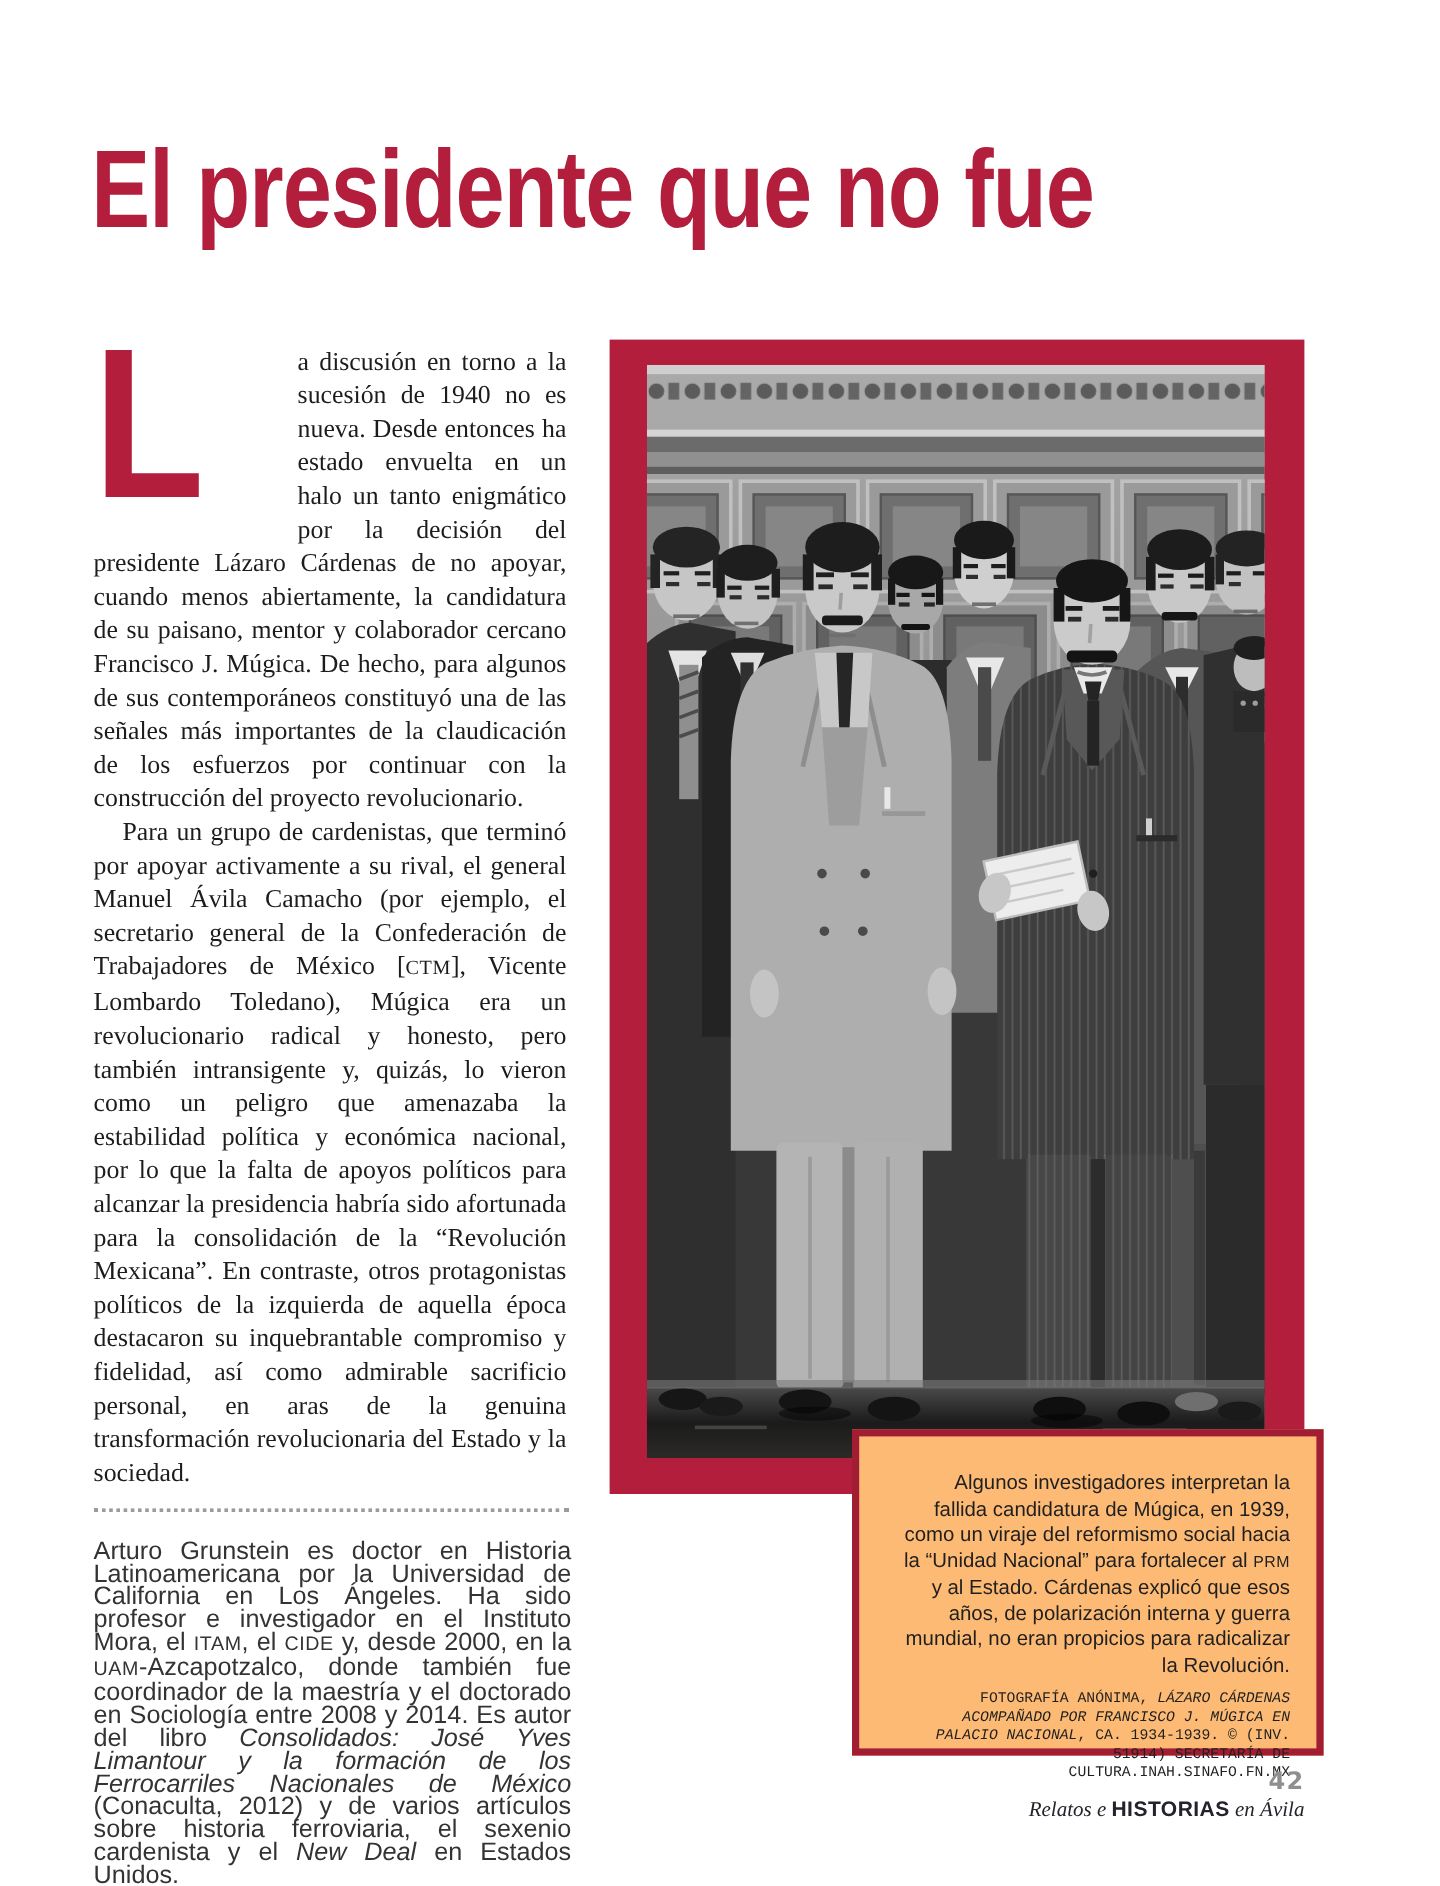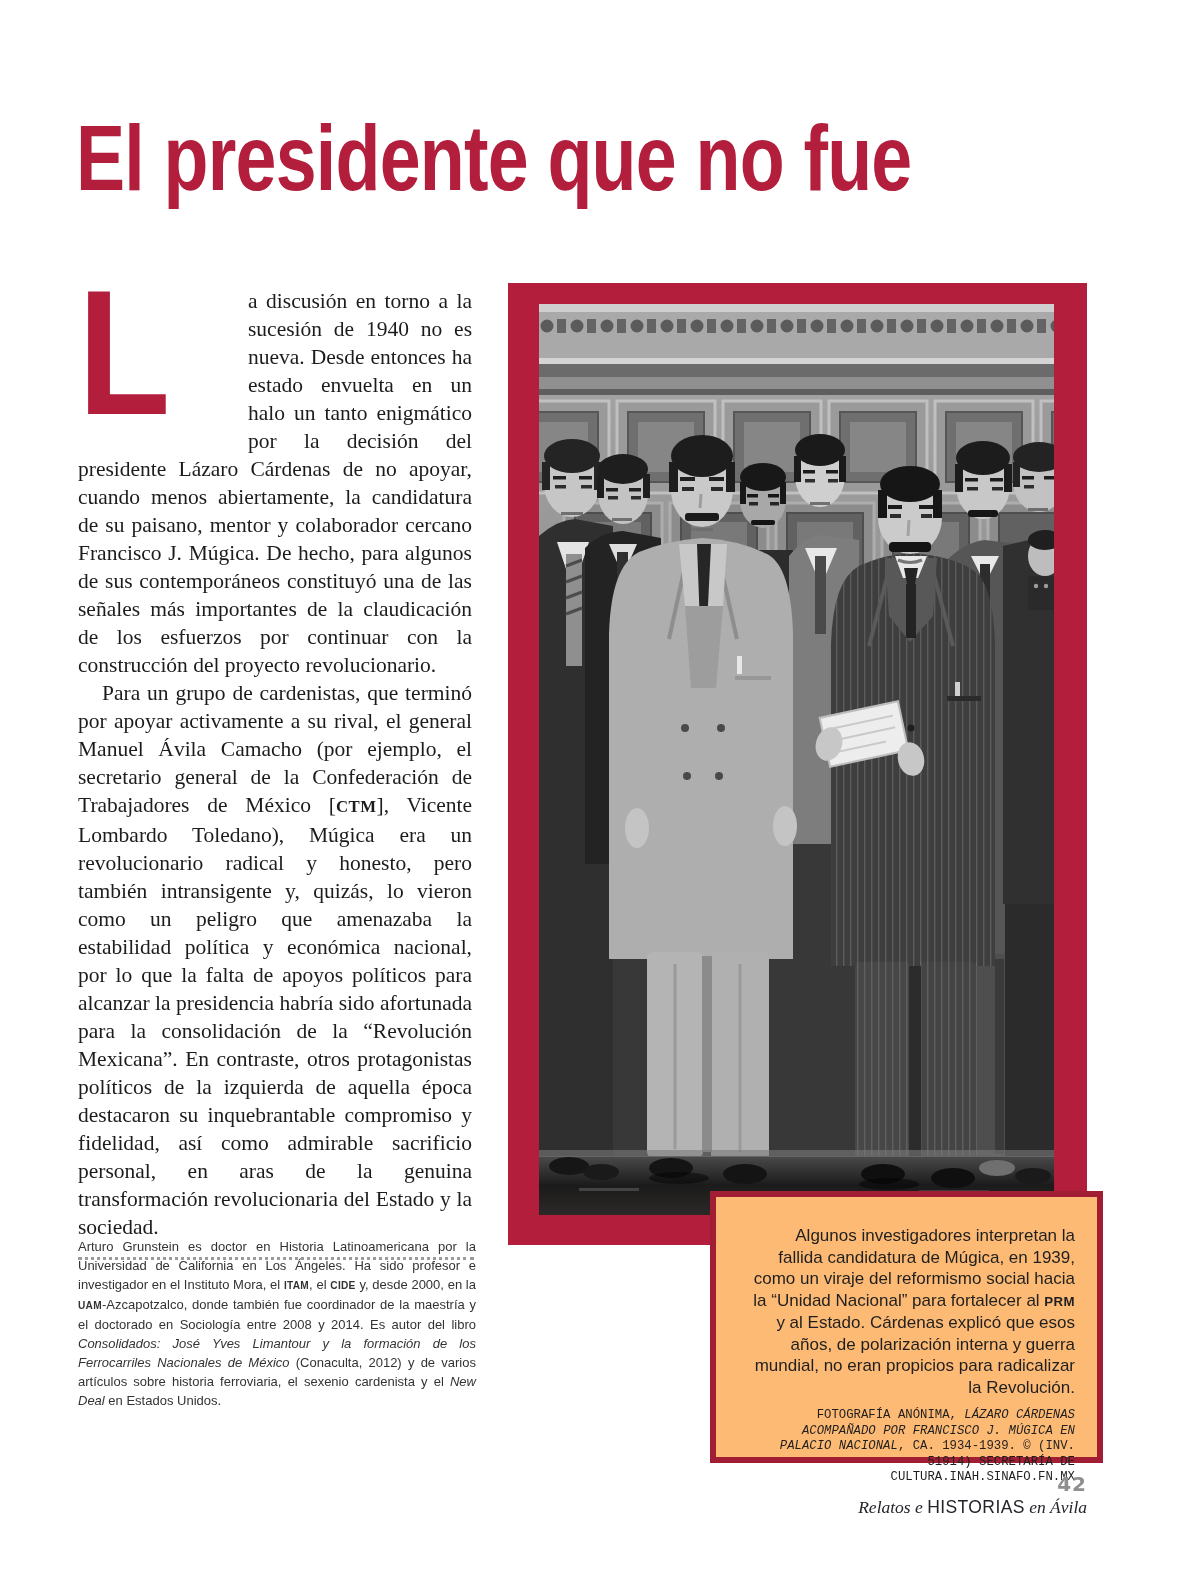--- a/index.html
+++ b/index.html
@@ -38,30 +38,30 @@
     font-size:178px;line-height:0.74;color:var(--accent-red);
     transform:scaleX(0.85);transform-origin:left top;
   }
 
   .dotted-rule{
     position:absolute;left:78px;top:1257px;width:396px;height:0;
     border-top:3px dotted #9b9b9b;
   }
 
   .author-bio{
-    position:absolute;left:78px;top:1237px;width:398px;
+    position:absolute;left:78px;top:1283px;width:398px;
     font-family:"Liberation Sans",sans-serif;
-    font-size:13px;line-height:19px;color:var(--bio-text);
+    font-size:21px;line-height:19px;color:var(--bio-text);
     text-align:justify;hyphens:auto;
   }
 
   .seg-i{font-style:italic;}
-  .seg-sc{font-size:0.78em;letter-spacing:0.03em;font-weight:bold;}
+  .seg-sc{font-size:0.78em;letter-spacing:0.03em;}
   .seg-fi{font-family:"Liberation Serif","DejaVu Serif",serif;font-style:italic;margin-top:24px;}
-  .seg-fb{font-family:"Liberation Sans",sans-serif;font-weight:normal;font-style:normal;letter-spacing:0.4px;}
+  .seg-fb{font-family:"Liberation Sans",sans-serif;font-weight:bold;font-style:normal;letter-spacing:0.4px;}
 
   .photo-frame{
     position:absolute;left:508px;top:283px;width:579px;height:962px;
     background:var(--accent-red);z-index:1;
   }
   .photo-frame .photo-canvas{
     position:absolute;left:31px;top:21px;width:515px;height:911px;overflow:hidden;
   }
   .photo-canvas svg{display:block;width:100%;height:100%;}
 

